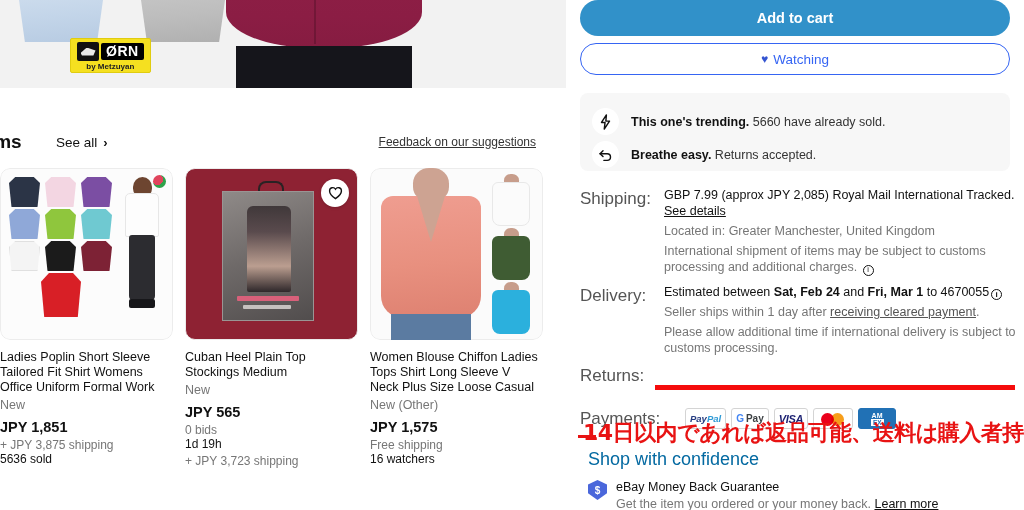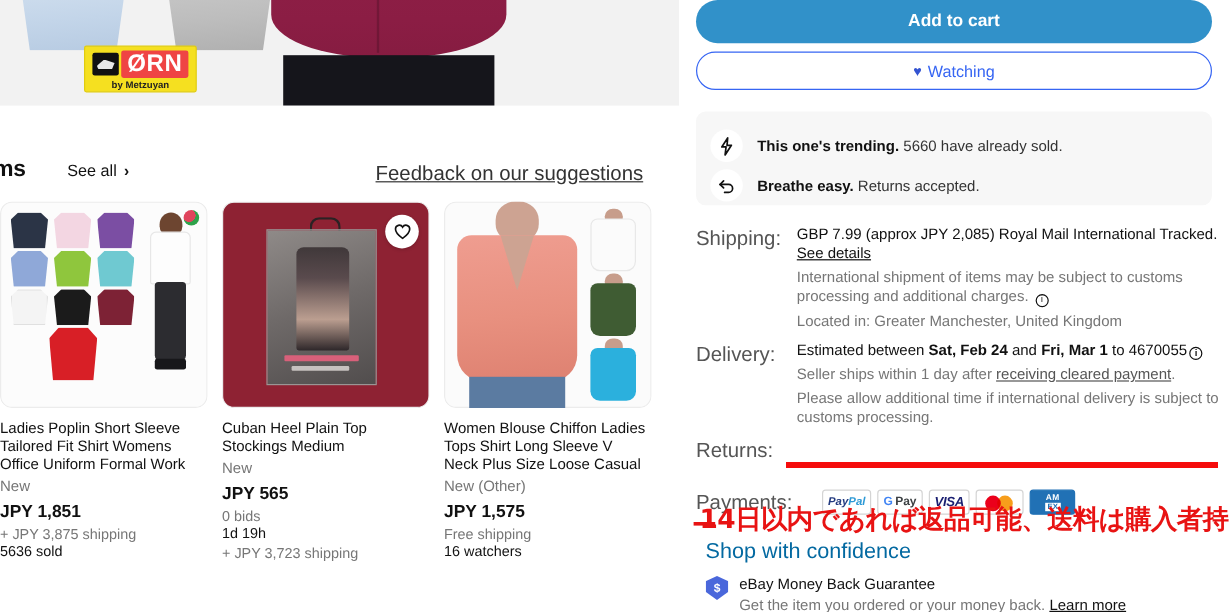--- a/index.html
+++ b/index.html
@@ -52,41 +52,41 @@
   .brand-badge .bb-row { display: flex; align-items: center; gap: 2px; }
   .brand-badge .bb-mark {
     width: 22px; height: 19px; background: #111; border-radius: 2px;
     display:flex; align-items:center; justify-content:center;
   }
   .brand-badge .bb-mark span {
     display:block; width: 15px; height: 8px; background:#e9e9e9;
     clip-path: polygon(0 70%, 42% 0, 100% 38%, 86% 100%, 10% 100%);
   }
   .brand-badge .bb-name {
-    background:#ef4444; color:#fff; font-weight: 700; font-size: 20px;
+    background:#000000; color:#fff; font-weight: 700; font-size: 14px;
     letter-spacing: .5px; padding: 1px 5px 2px 5px; border-radius: 2px;
   }
   .brand-badge .bb-sub { font-size: 8px; color:#222; margin-top: 2px; font-weight:600; }
 
   .sec-header {
     position: absolute; left: 0; top: 131px; width: 566px; height: 30px;
   }
   .sec-title {
     position:absolute; left: -16px; top: 0;
     font-size: 19px; font-weight: 700; color:#111; letter-spacing: -.2px;
   }
   .see-all {
     position:absolute; left: 56px; top: 4px;
     font-size: 13.5px; color:#111; display: flex; align-items: center; gap: 6px;
     cursor: pointer;
   }
   .see-all .chev { font-size: 13px; font-weight: 700; }
   .feedback-link {
     position:absolute; right: 30px; top: 4px;
-    font-size: 17px; color:#333; text-decoration: underline; cursor:pointer;
+    font-size: 12px; color:#333; text-decoration: underline; cursor:pointer;
     white-space: nowrap;
   }
 
   .cards { position: absolute; left: 0; top: 168px; width: 566px; display: flex; }
   .card { width: 181px; margin-right: 4px; position: relative; }
   .card .thumb {
     width: 173px; height: 172px; border-radius: 10px; overflow: hidden;
     position: relative; background:#fff;
   }
 
@@ -435,25 +435,25 @@
 
     <div class="info">
 
       <div class="row">
         <div class="lbl">Shipping:</div>
         <div class="val">
           <div class="v-main">
             <span>GBP 7.99 (approx JPY 2,085) Royal Mail International Tracked.</span>
             <span class="ul">See details</span>
           </div>
+          <div class="v-sub">Located in: Greater Manchester, United Kingdom</div>
           <div class="v-sub">
             <span>International shipment of items may be subject to customs processing and additional charges.</span>
             <span class="iq">i</span>
           </div>
-          <div class="v-sub">Located in: Greater Manchester, United Kingdom</div>
         </div>
       </div>
 
       <div class="row">
         <div class="lbl">Delivery:</div>
         <div class="val">
           <div class="v-main"><span>Estimated between </span><b>Sat, Feb 24</b><span> and </span><b>Fri, Mar 1</b><span> to 4670055</span><span class="iq">i</span>
           </div>
           <div class="v-sub"><span>Seller ships within 1 day after </span><span class="ul-g">receiving cleared payment</span><span>.</span>
           </div>

